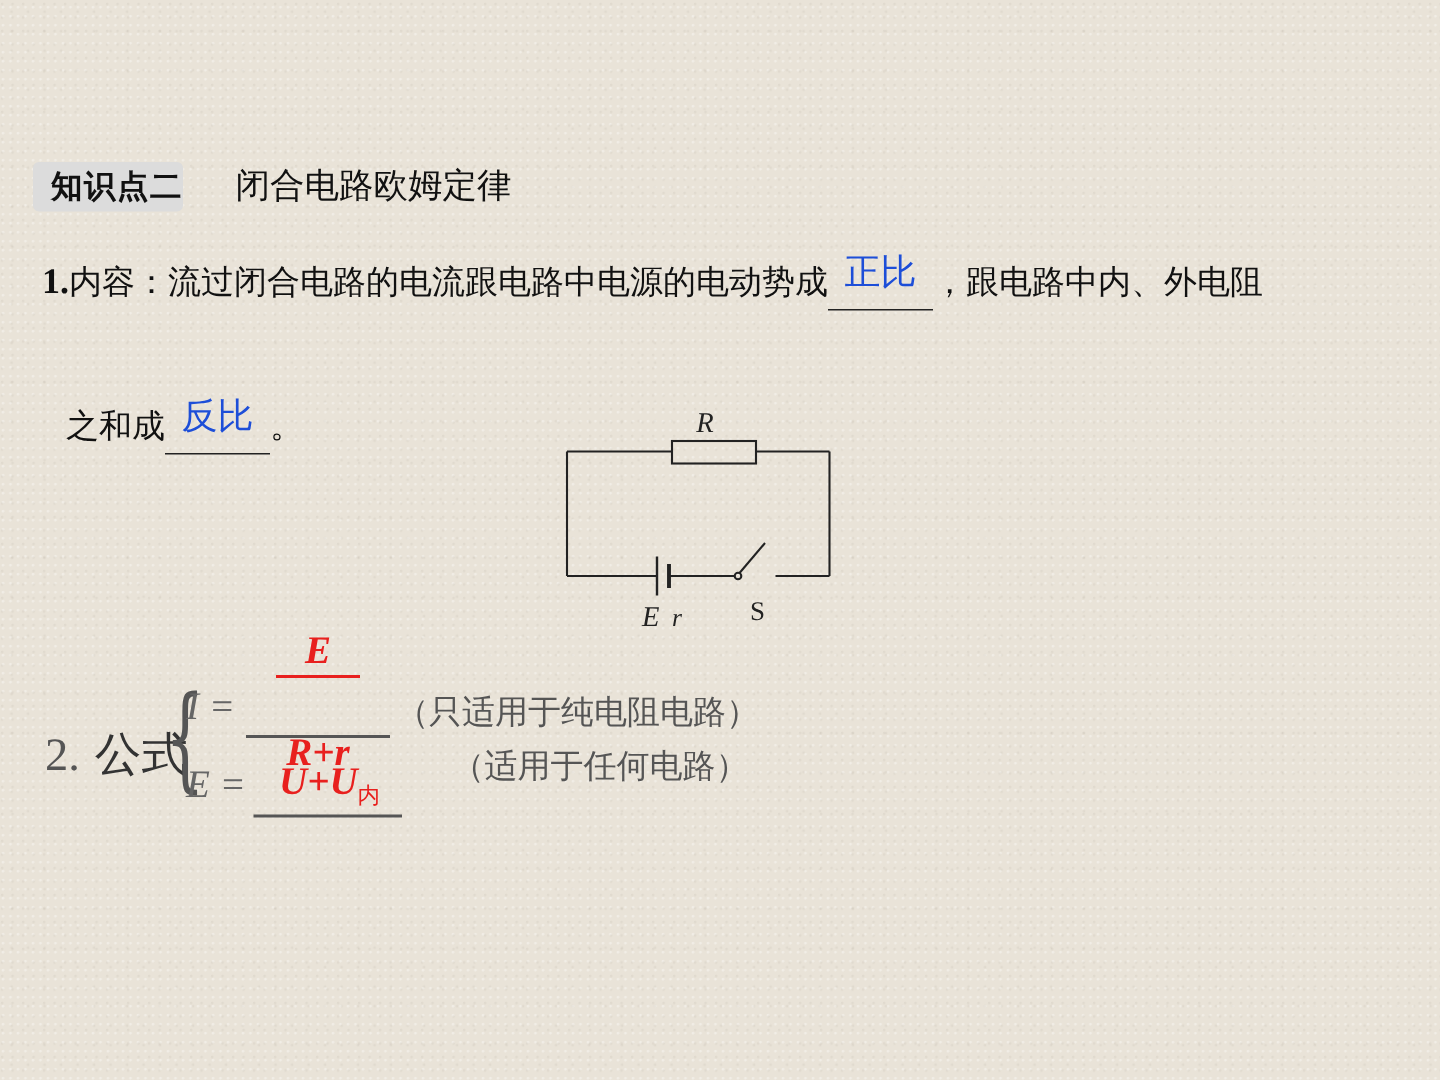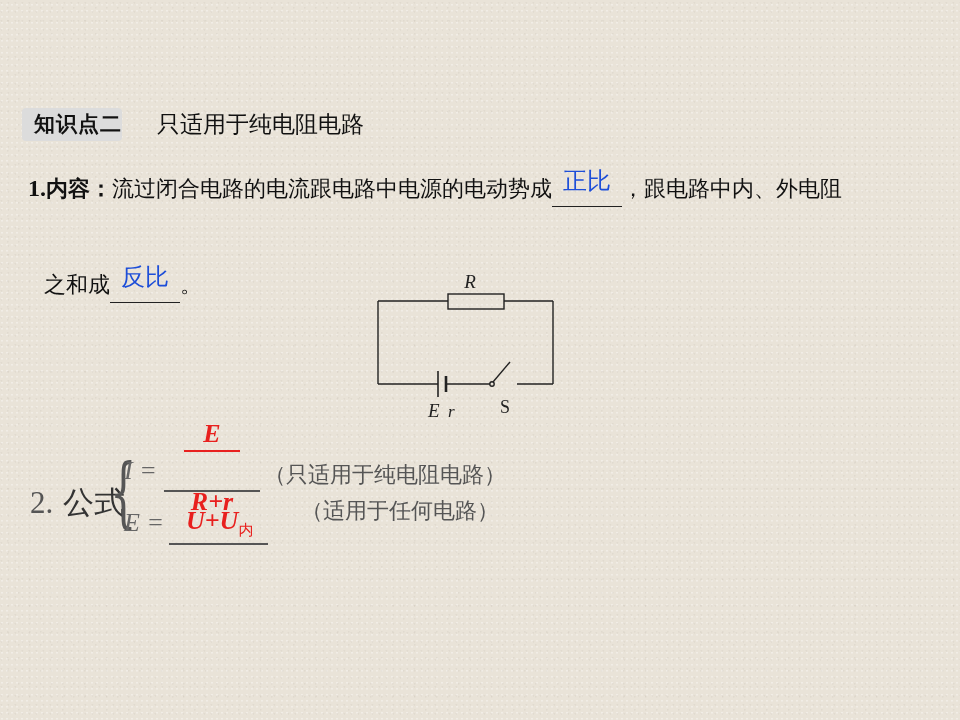--- a/index.html
+++ b/index.html
@@ -18,21 +18,21 @@
     .badge {
       left: 22px; top: 108px; width: 100px; height: 33px;
       background: #dcdcdc; border-radius: 4px;
       font-family: "DejaVu Sans", sans-serif; font-weight: bold;
       font-size: 21px; line-height: 33px; text-align: right; letter-spacing: 1px;
       color: #111;
     }
     .heading { left: 157px; top: 108px; font-size: 23px; line-height: 33px; font-family: "DejaVu Sans", sans-serif; }
     .line1 { left: 28px; top: 170px; font-size: 22px; line-height: 36px; white-space: nowrap; font-family: "DejaVu Sans", sans-serif; }
     .line2 { left: 44px; top: 228px; font-size: 22px; line-height: 36px; white-space: nowrap; font-family: "DejaVu Sans", sans-serif; }
-    .bold { font-weight: bold; }
+    .bold { font-weight: normal; }
     .num { font-family: "Liberation Serif", serif; font-weight: bold; font-size: 24px; }
     .blank {
       display: inline-block; position: relative; border-bottom: 1.5px solid #222;
       text-align: center; vertical-align: bottom; height: 34px;
     }
     .blank .ans {
       color: #1d4ed8; font-size: 24px; position: absolute; left: 0; right: 0; top: -9px;
       font-family: "DejaVu Sans", sans-serif;
     }
     .circuit { left: 370px; top: 265px; }
@@ -52,21 +52,21 @@
     .frac .numr { line-height: 32px; }
     .frac .bar { height: 2px; background: #e8201e; margin: 0 6px; }
     .frac .den { line-height: 36px; margin-top: 32px; }
     .uans { left: 158px; top: 88px; color: #e8201e; font-family: "Liberation Serif", serif; font-weight: bold; font-style: italic; font-size: 26px; white-space: nowrap; }
     .uans sub { font-style: normal; font-weight: normal; font-size: 15px; font-family: "DejaVu Sans", sans-serif; vertical-align: -6px; }
   </style>
 </head>
 <body>
 
 <div class="abs badge">知识点二</div>
-<div class="abs heading">只适用于纯电阻电路</div>
+<div class="abs heading">闭合电路欧姆定律</div>
 
 <div class="abs line1">
   <span class="num">1.</span><span class="bold">内容：</span><span>流过闭合电路的电流跟电路中电源的电动势成</span><span class="blank" style="width:70px;"><span class="ans">正比</span></span><span>，跟电路中内、外电阻</span>
 </div>
 <div class="abs line2">
   <span>之和成</span><span class="blank" style="width:70px;margin-top:40px;"><span class="ans">反比</span></span><span>。</span>
 </div>
 
 <div class="abs circuit">
   <svg width="200" height="160" viewBox="0 0 200 160">

